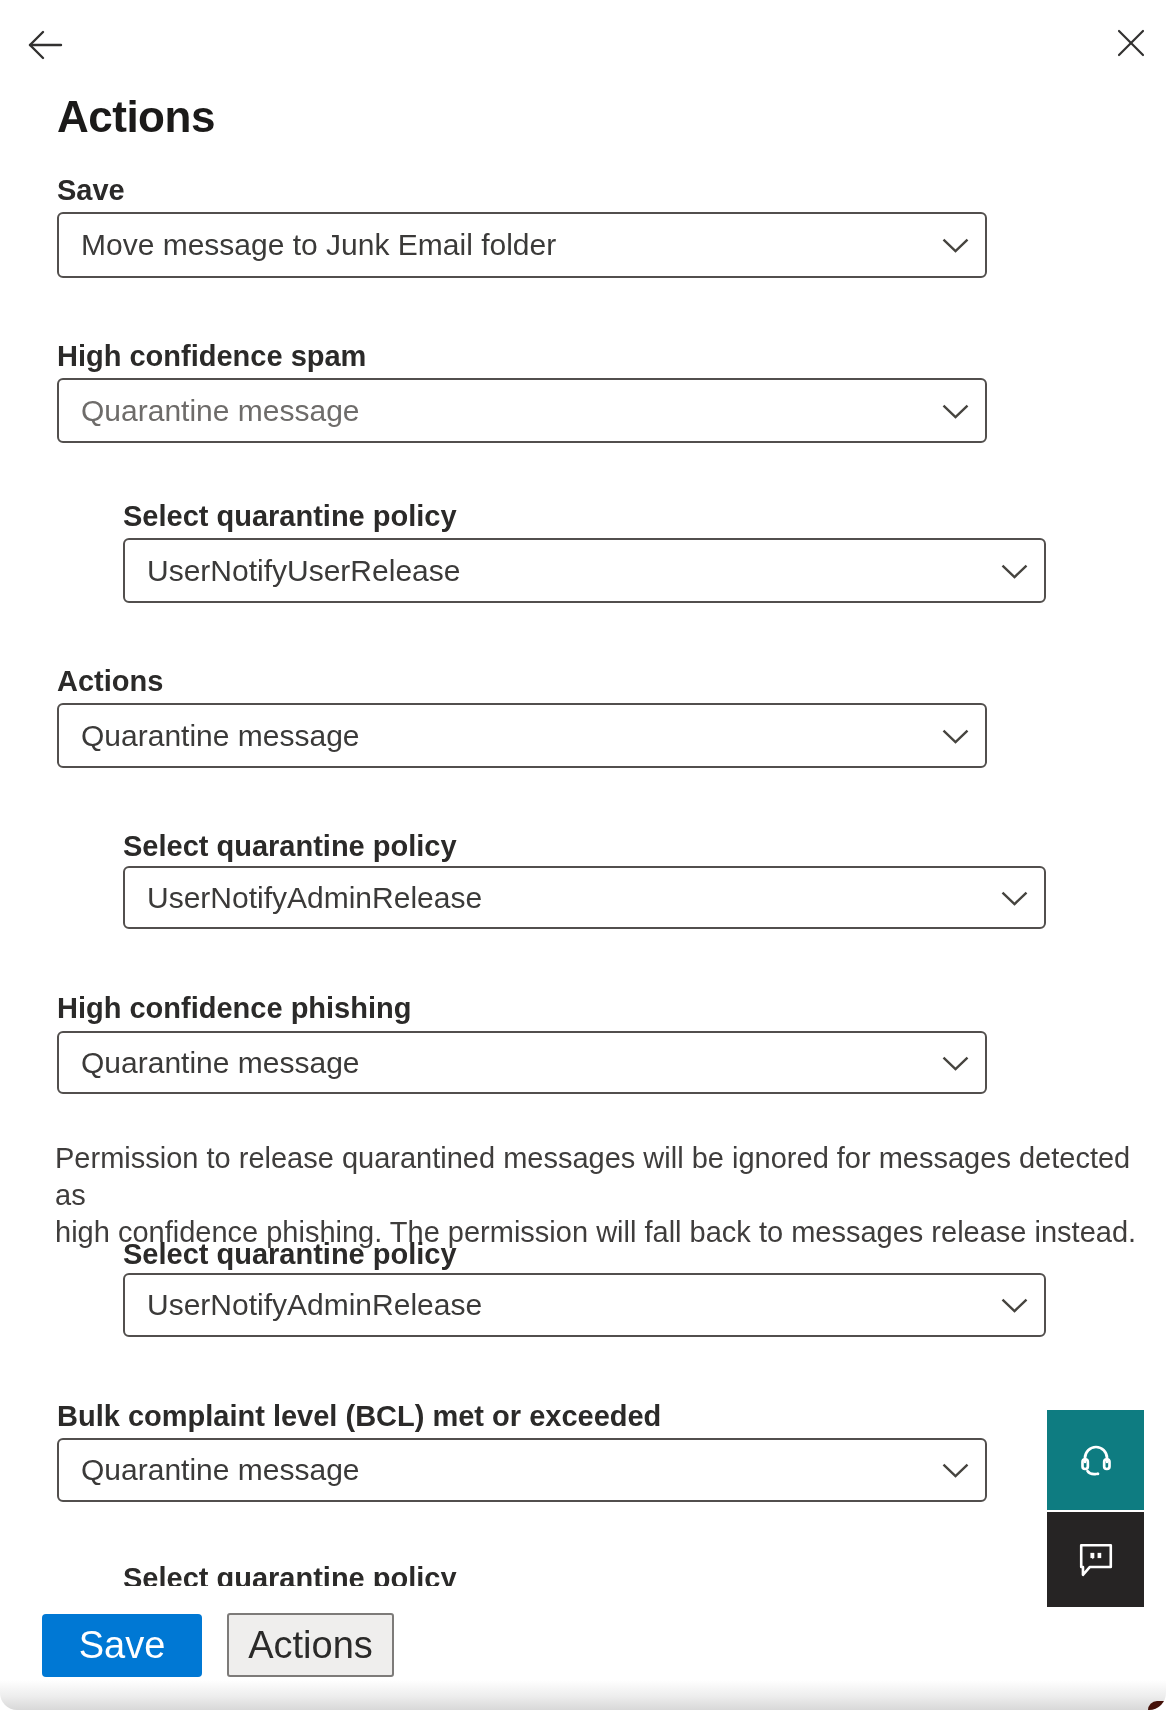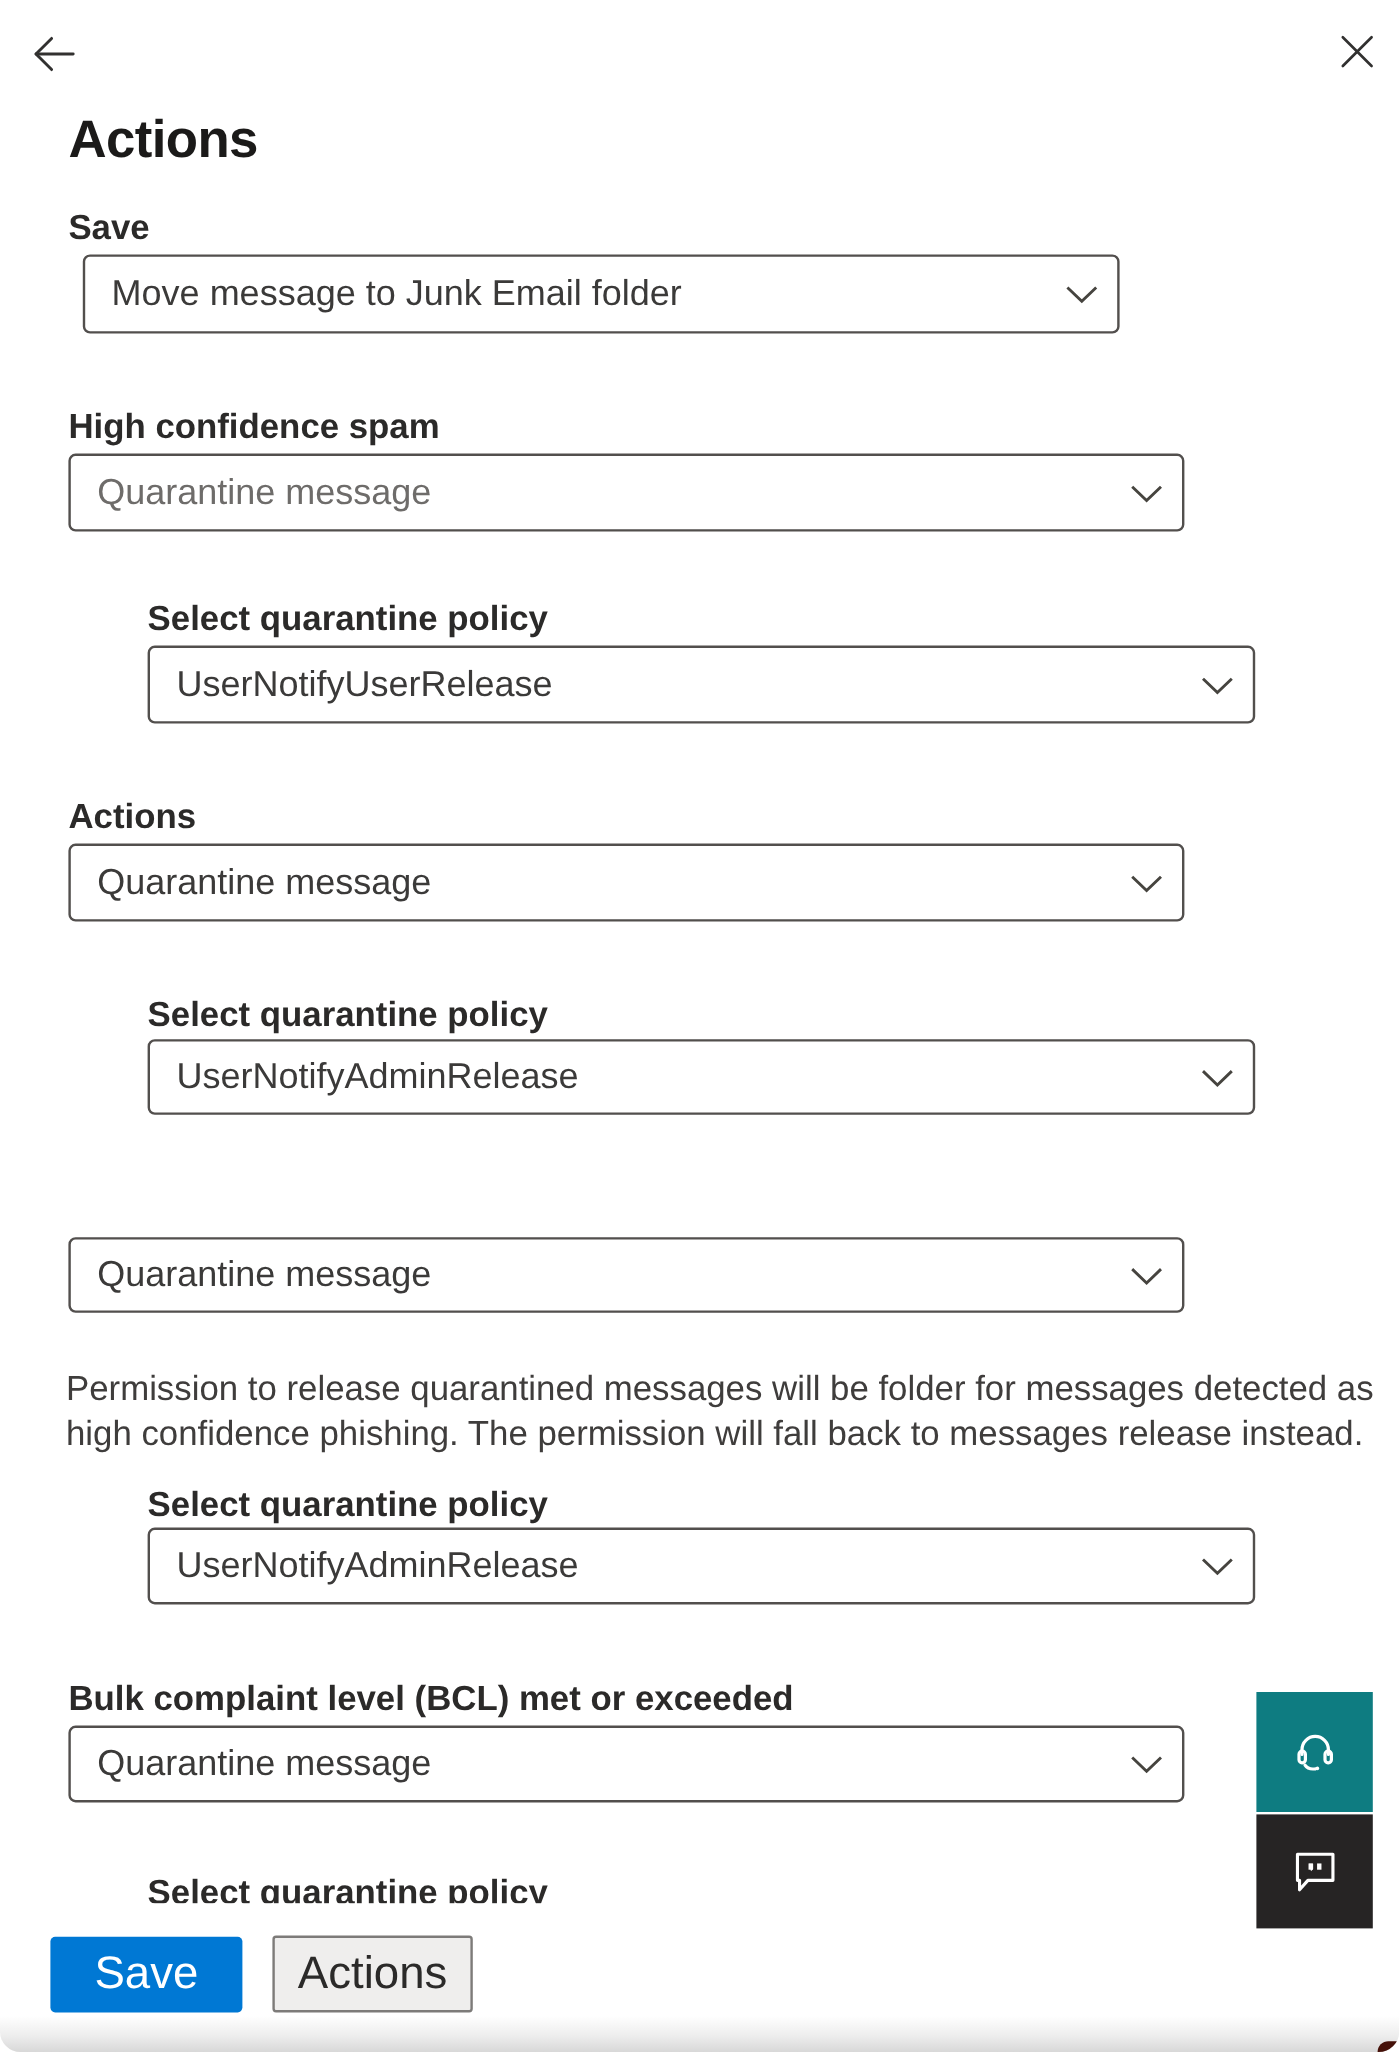--- a/index.html
+++ b/index.html
@@ -53,21 +53,21 @@
       <svg width="30" height="30" viewBox="0 0 30 30" fill="none" stroke="#323130" stroke-width="2.2" stroke-linecap="round">
         <path d="M3 3 L27 27"></path>
           <path d="M27 3 L3 27"></path>
       </svg>
     </span>
   </button>
 
   <div class="page-title" style="left:57px;top:92px;">Actions</div>
 
   <div class="lbl" style="left:57px;top:172px;">Save</div>
-  <div class="box" style="left:57px;top:212px;width:864px;height:66px;margin-left:12px;">
+  <div class="box" style="left:57px;top:212px;width:930px;height:66px;">
     <span class="val">Move message to Junk Email folder</span>
     <span class="chev">
       <svg width="27" height="15" viewBox="0 0 27 15" fill="none" stroke="#46443f" stroke-width="2.4">
           <path d="M1.5 1.5 L13.5 13 L25.5 1.5"></path>
         </svg>
     </span>
   </div>
 
   <div class="lbl" style="left:57px;top:338px;">High confidence spam</div>
   <div class="box" style="left:57px;top:378px;width:930px;height:65px;">
@@ -102,31 +102,32 @@
   <div class="lbl" style="left:123px;top:828px;">Select quarantine policy</div>
   <div class="box" style="left:123px;top:866px;width:923px;height:63px;">
     <span class="val">UserNotifyAdminRelease</span>
     <span class="chev">
       <svg width="27" height="15" viewBox="0 0 27 15" fill="none" stroke="#46443f" stroke-width="2.4">
           <path d="M1.5 1.5 L13.5 13 L25.5 1.5"></path>
         </svg>
     </span>
   </div>
 
+  <div class="lbl" style="left:57px;top:990px;">High confidence phishing</div>
   <div class="box" style="left:57px;top:1031px;width:930px;height:63px;">
     <span class="val">Quarantine message</span>
     <span class="chev">
       <svg width="27" height="15" viewBox="0 0 27 15" fill="none" stroke="#46443f" stroke-width="2.4">
           <path d="M1.5 1.5 L13.5 13 L25.5 1.5"></path>
         </svg>
     </span>
   </div>
 
   <div class="note" style="left:55px;top:1140px;width:1090px;">
-    <div>Permission to release quarantined messages will be folder for messages detected as</div>
+    <div>Permission to release quarantined messages will be ignored for messages detected as</div>
     <div>high confidence phishing. The permission will fall back to messages release instead.</div>
   </div>
 
   <div class="lbl" style="left:123px;top:1236px;">Select quarantine policy</div>
   <div class="box" style="left:123px;top:1273px;width:923px;height:64px;">
     <span class="val">UserNotifyAdminRelease</span>
     <span class="chev">
       <svg width="27" height="15" viewBox="0 0 27 15" fill="none" stroke="#46443f" stroke-width="2.4">
           <path d="M1.5 1.5 L13.5 13 L25.5 1.5"></path>
         </svg>

